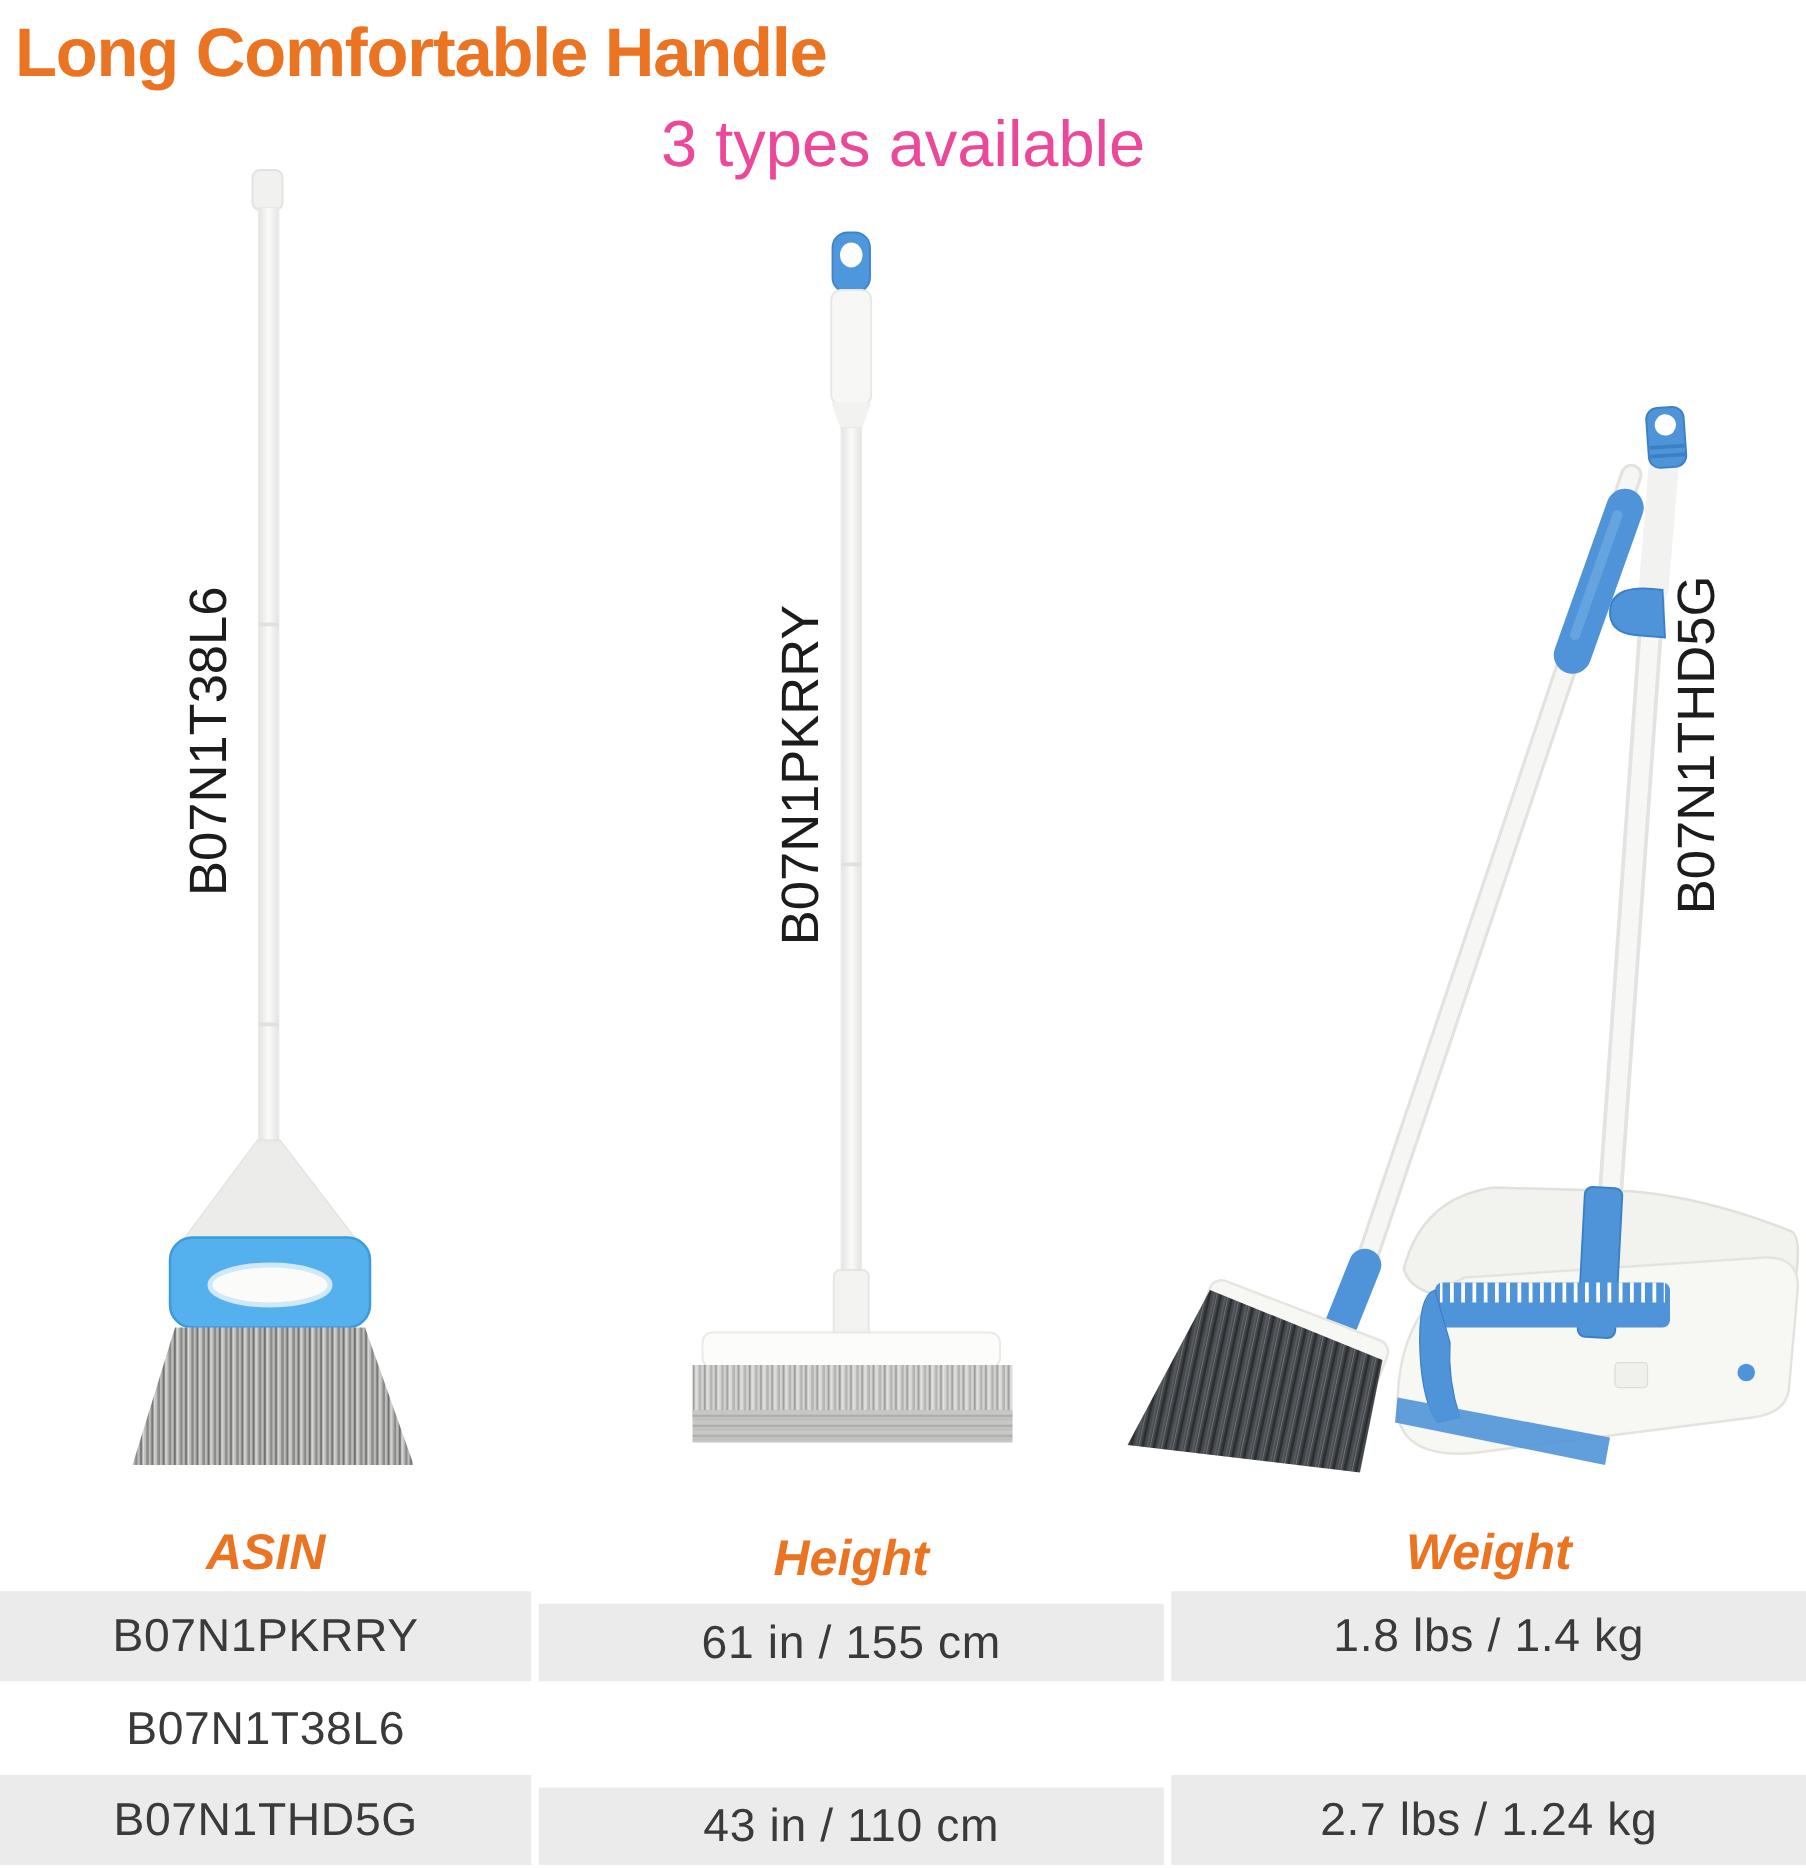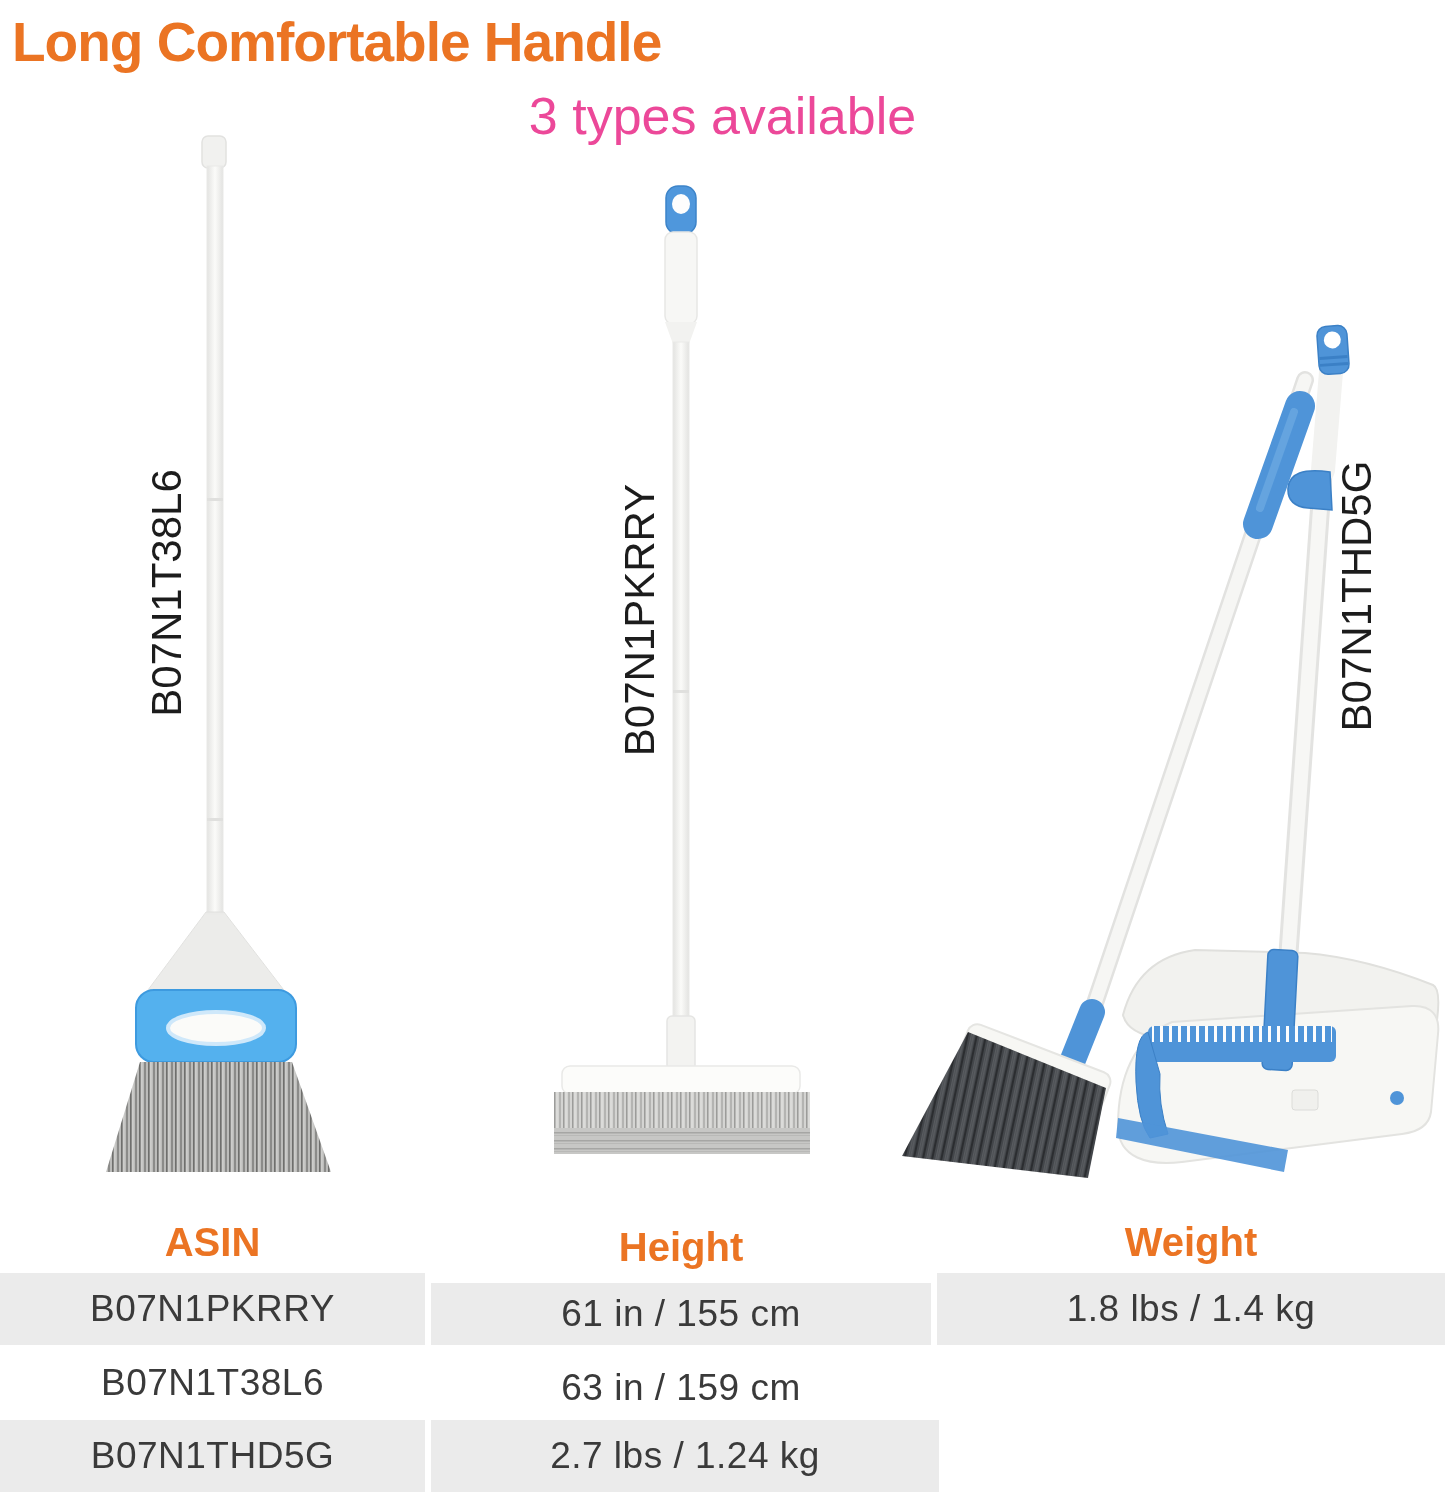--- a/index.html
+++ b/index.html
@@ -21,21 +21,21 @@
     position:absolute; width:300px; height:46px; line-height:46px;
     text-align:center; font-size:42px; color:#1c1c1c; white-space:nowrap;
     transform:rotate(-90deg);
   }
   .vlabel-left  { left:17px;   top:570px; }
   .vlabel-mid   { left:490px;  top:597px; }
   .vlabel-right { left:1207px; top:573px; }
 
   .spec-table { position:absolute; left:0; top:1214px; width:1445px; }
   .thead { display:flex; gap:6px; height:56px; align-items:center; margin-bottom:3px; }
-  .th { font-weight:bold; font-size:40px; color:#EB7423; text-align:center; }
+  .th { font-weight:bold; font-size:40px; color:#EB7423; text-align:center;font-style:italic; }
   .c1 { width:425px; } .c2 { width:500px;margin-top:10px; } .c3 { width:508px; }
   .trow { display:flex; gap:6px; }
   .r1 { height:72px; } .r2 { height:75px; } .r3 { height:72px; }
   .td {
     display:flex; align-items:center; justify-content:center;
     font-size:37px; color:#3a3a3a; letter-spacing:0.5px;
   }
   .trow.gray .td { background:#EBEBEB; }
 </style>
 </head>
@@ -171,21 +171,21 @@
       <div class="th c2">Height</div>
       <div class="th c3">Weight</div>
     </div>
     <div class="trow gray r1">
       <div class="td c1">B07N1PKRRY</div>
       <div class="td c2">61 in / 155 cm</div>
       <div class="td c3">1.8 lbs / 1.4 kg</div>
     </div>
     <div class="trow r2">
       <div class="td c1">B07N1T38L6</div>
-      <div class="td c2">63 in / 159 cm</div>
     </div>
     <div class="trow gray r3">
       <div class="td c1">B07N1THD5G</div>
+      <div class="td c2">43 in / 110 cm</div>
       <div class="td c3">2.7 lbs / 1.24 kg</div>
     </div>
   </div>
 
 </div>
 
 </body></html>

